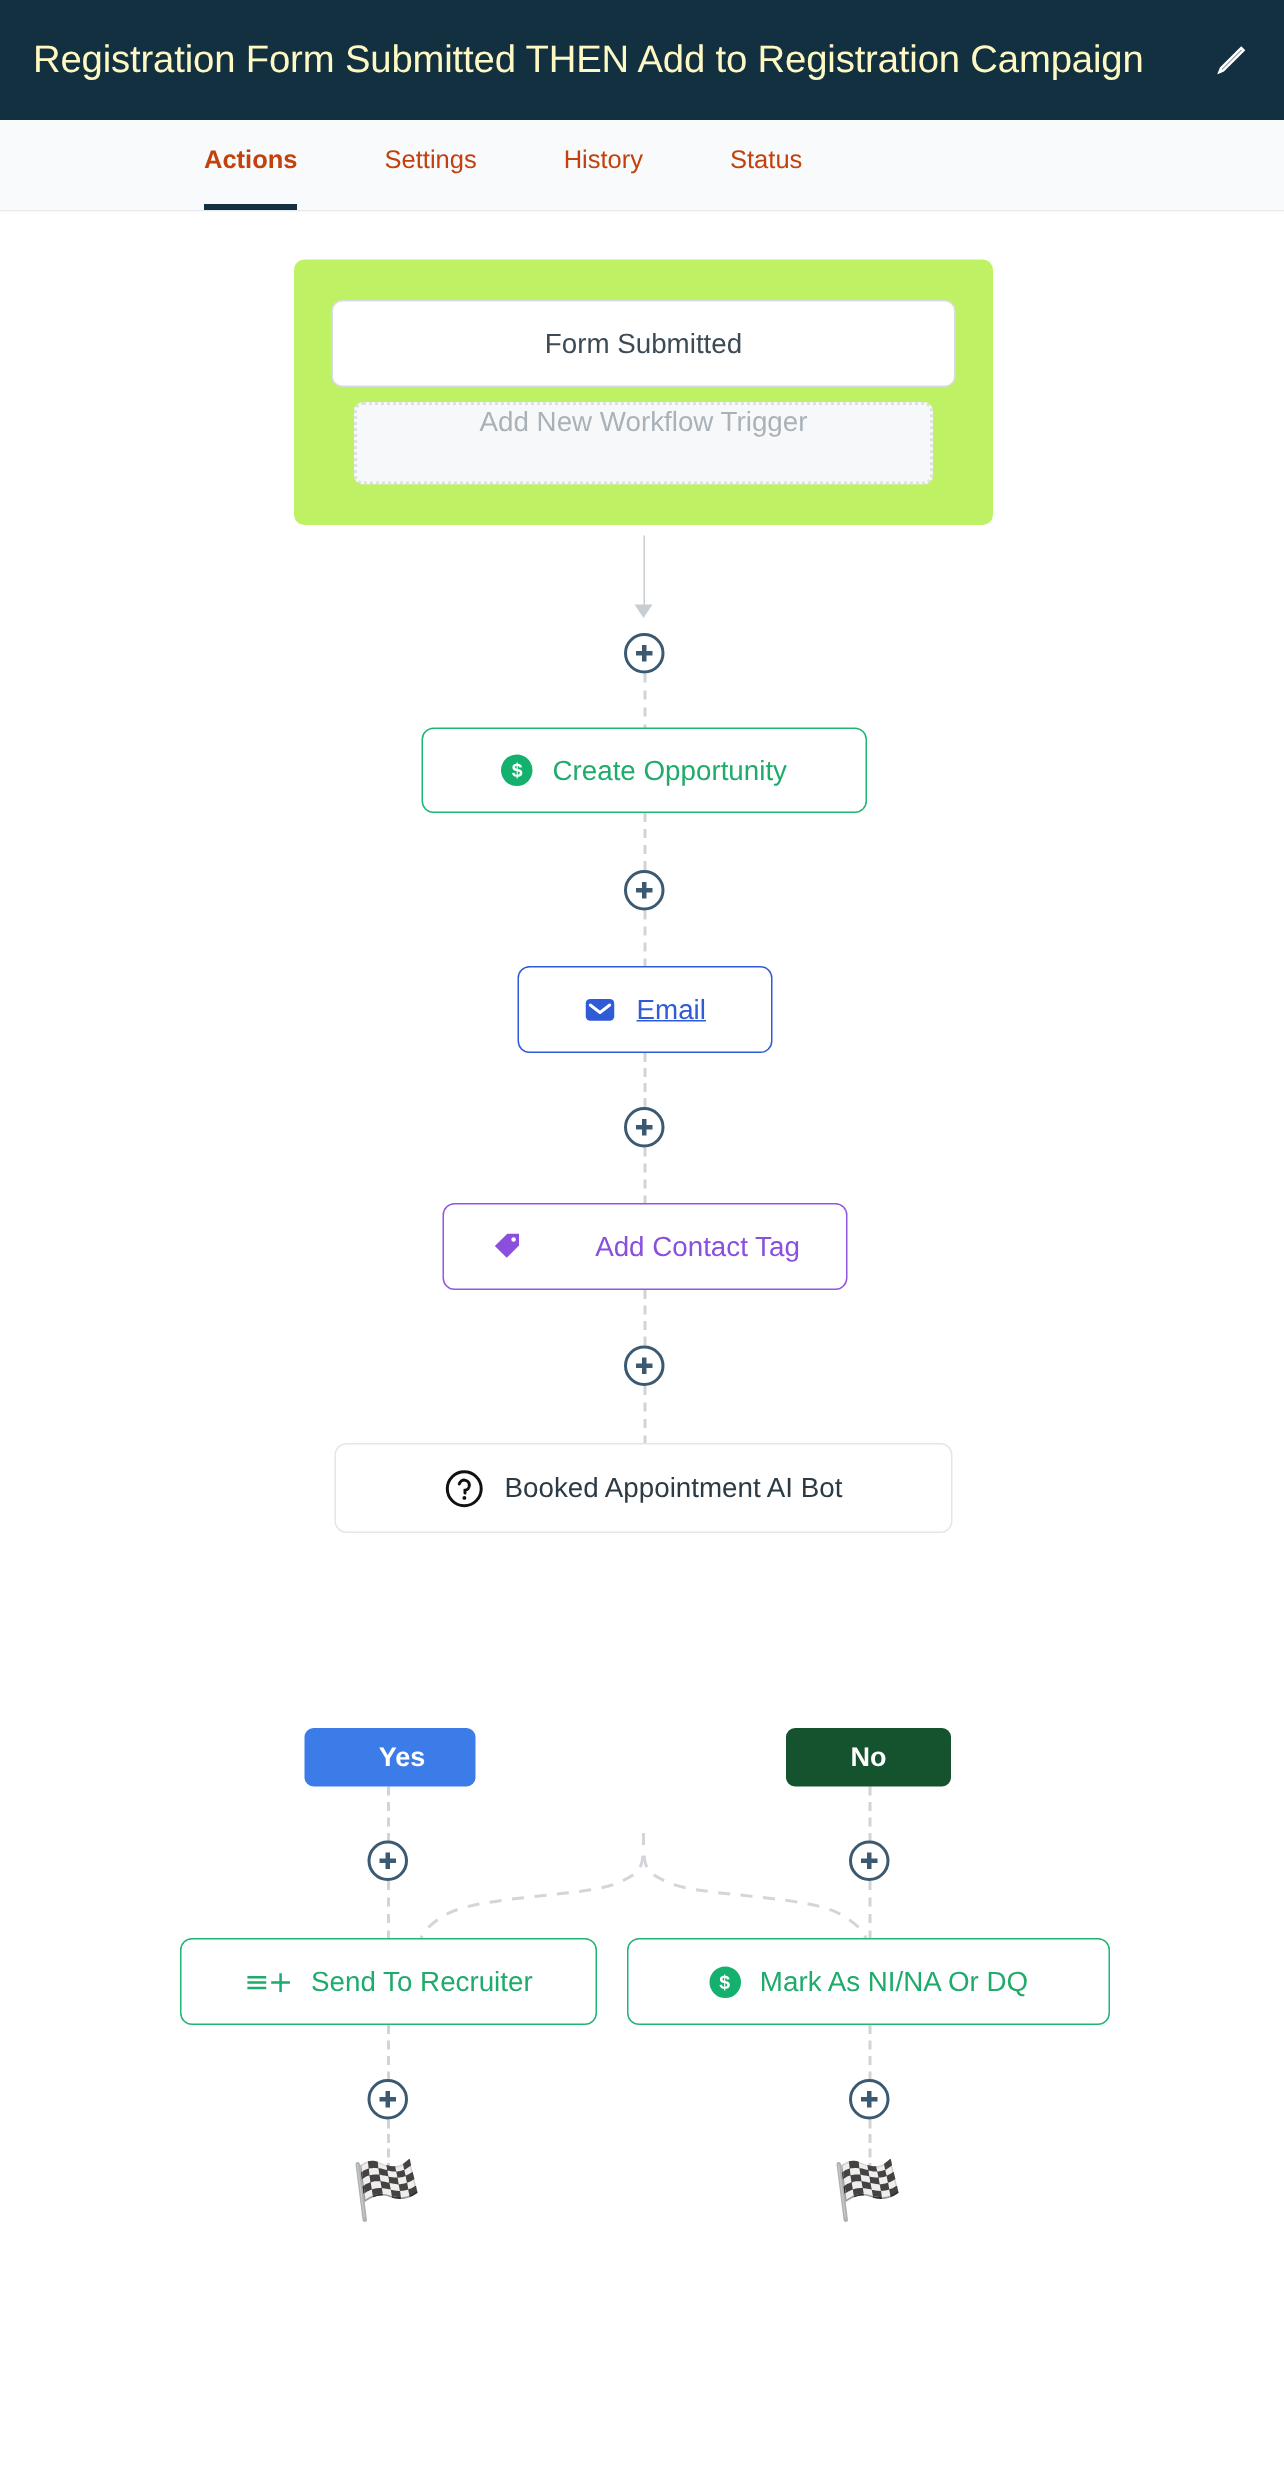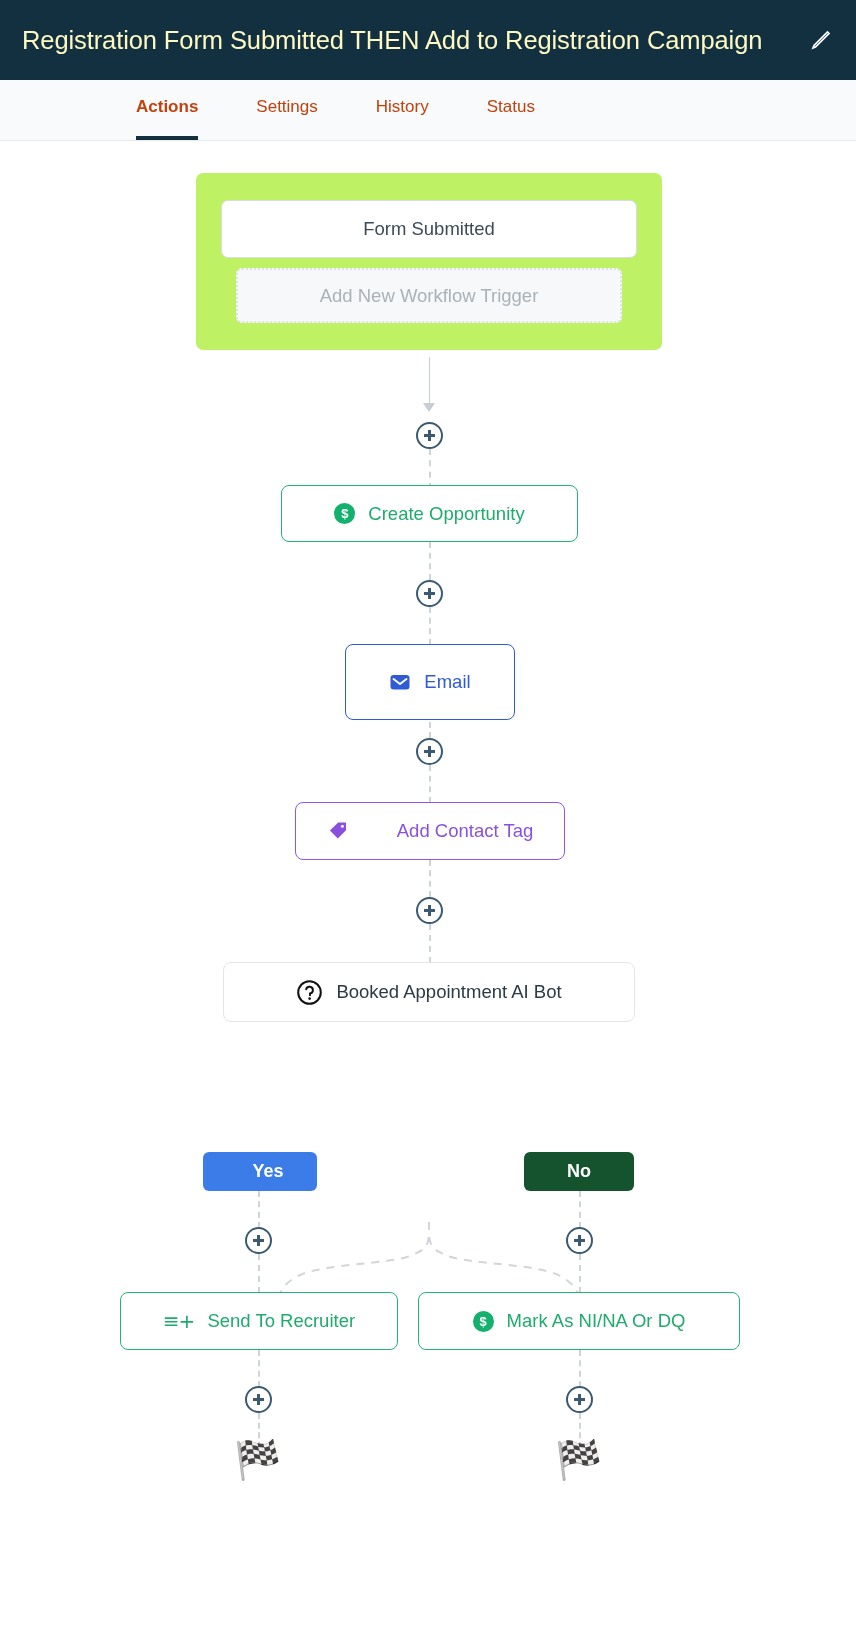--- a/index.html
+++ b/index.html
@@ -90,21 +90,21 @@
     font-size: 18.5px;
     color: #3c4b56;
     cursor: pointer;
   }
   .trigger-add {
     margin: 10px 15px 0 15px;
     height: 55px;
     background: #f7f8f9;
     border: 2px dotted #dde1e4;
     border-radius: 6px;
-    display: flex; align-items: center; justify-content: center;
+    display: flex; justify-content: center;
     font-size: 18.5px;
     color: #a9b2b9;
     cursor: pointer;
   }
 
   
   .vline {
     position: absolute;
     width: 0;
     border-left: 2px dashed #cfd4d8;
@@ -246,21 +246,21 @@
 
   <div class="node green" style="left:281px; top:344px; width:297px; height:57px;">
     <span class="icon-dollar">$</span>
     <span class="node-label">Create Opportunity</span>
   </div>
 
   <div class="vline" style="left:429px; top:401px; height:38px;"></div>
   <div class="plus-btn" style="left:416px; top:439px;"></div>
   <div class="vline" style="left:429px; top:466px; height:38px;"></div>
 
-  <div class="node blue" style="left:345px; top:503px; width:170px; height:76px;">
+  <div class="node blue" style="left:345px; top:503px; width:170px; height:58px;text-decoration:underline;">
     <span class="icon-envelope">
       <svg width="22" height="22" viewBox="0 0 22 22">
         <rect x="1.5" y="4" width="19" height="14.5" rx="3" fill="#2f5bd7"></rect>
         <path d="M4.5 8 L11 13 L17.5 8" fill="none" stroke="#ffffff" stroke-width="1.9" stroke-linecap="round" stroke-linejoin="round"></path>
       </svg>
     </span>
     <span class="node-label">Email</span>
   </div>
 
   <div class="vline" style="left:429px; top:561px; height:36px;"></div>

